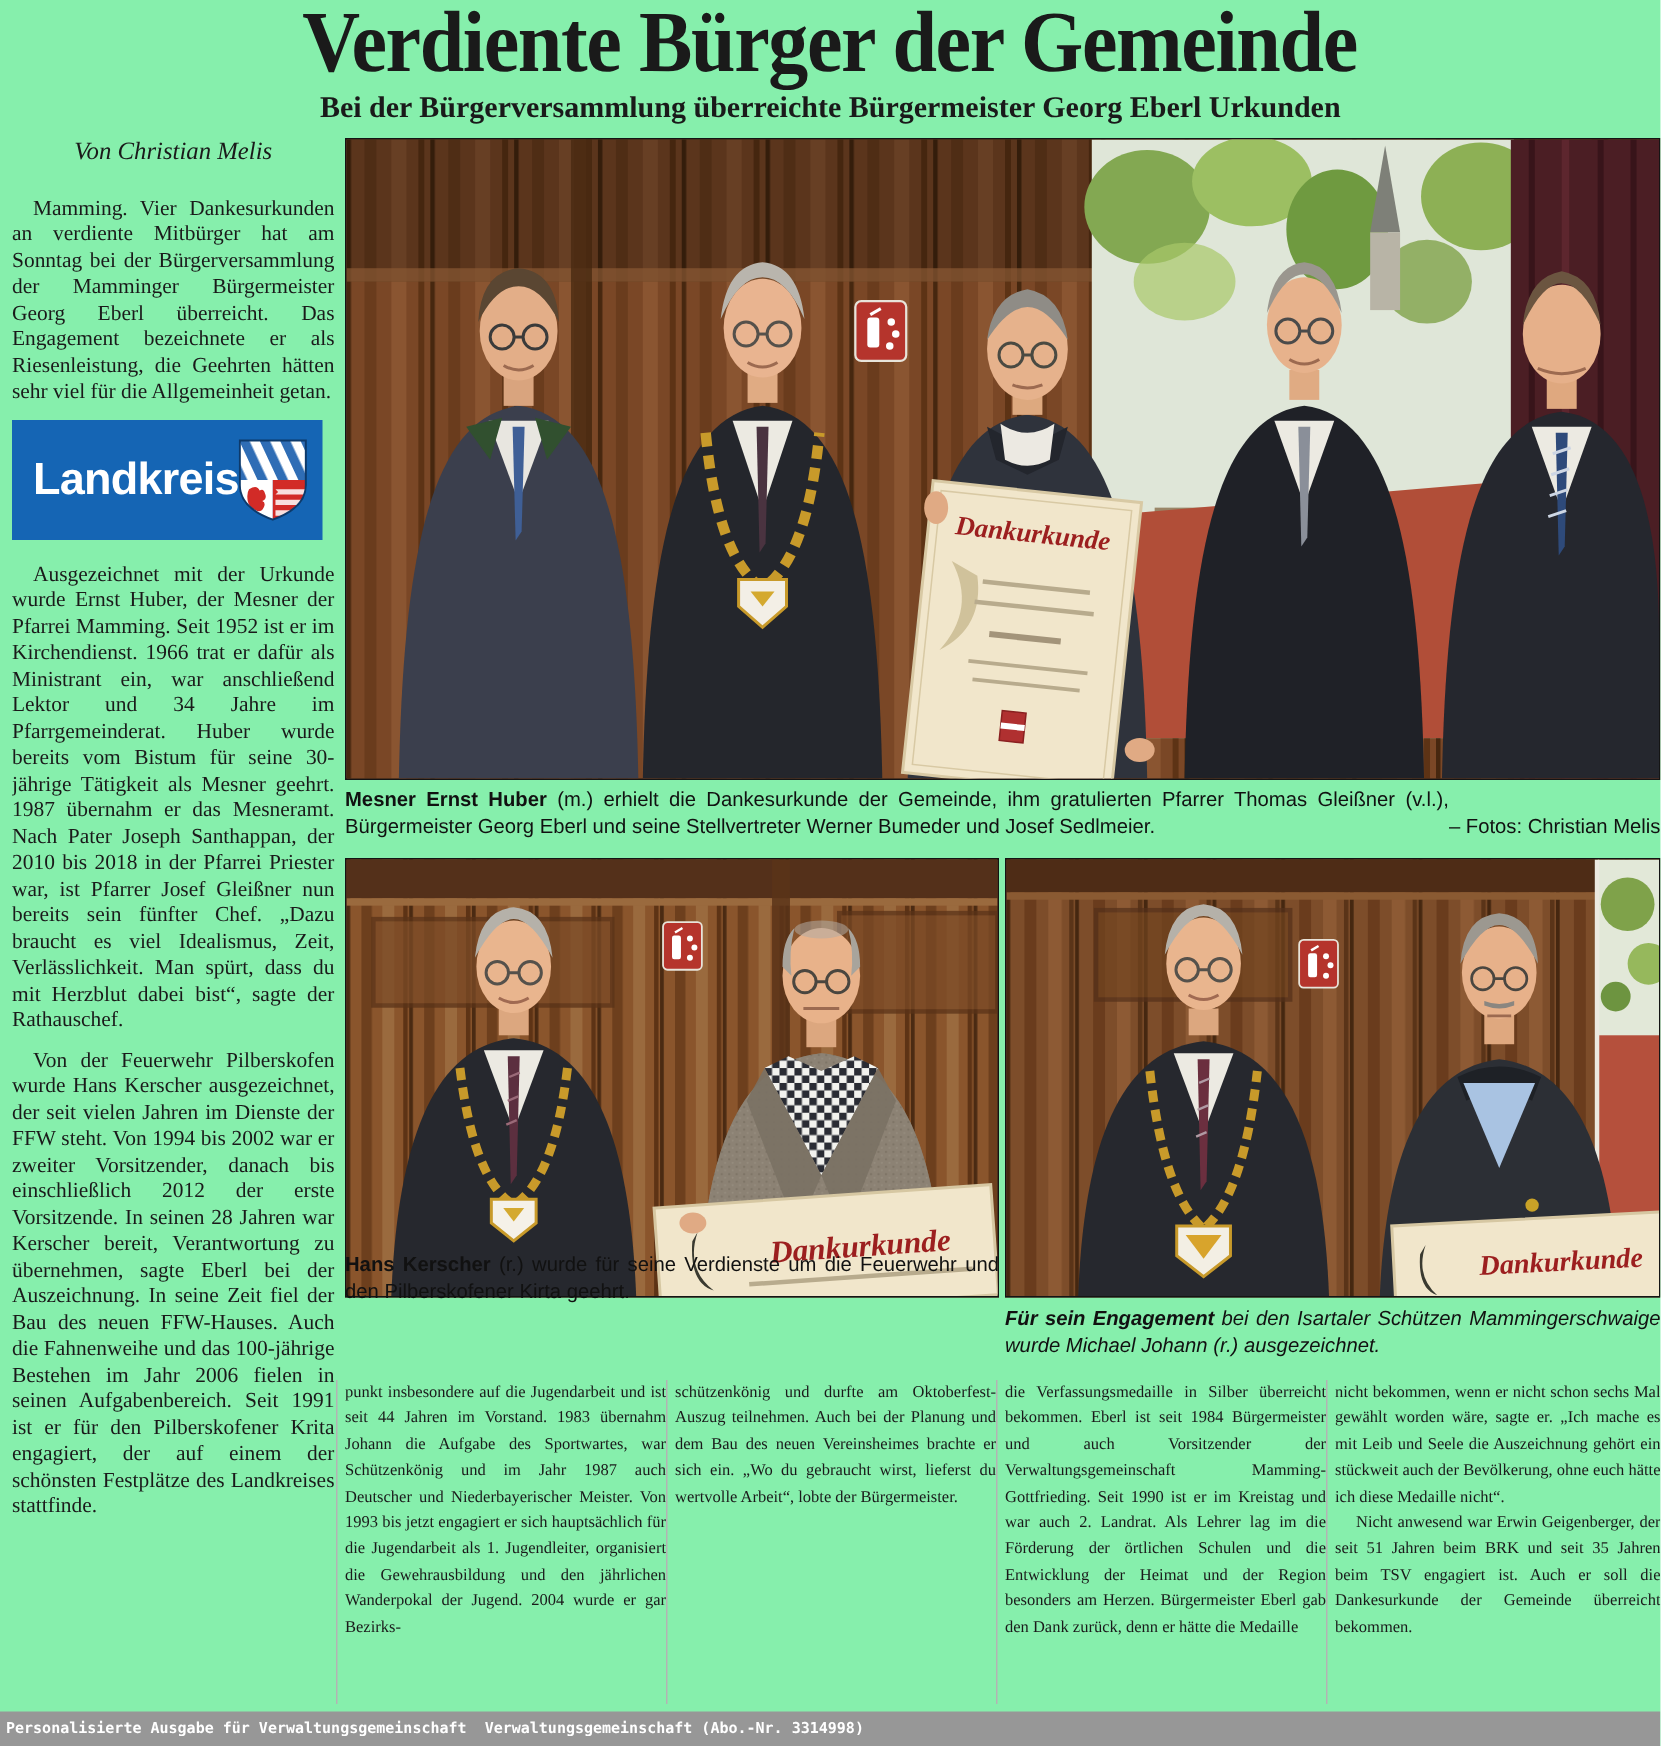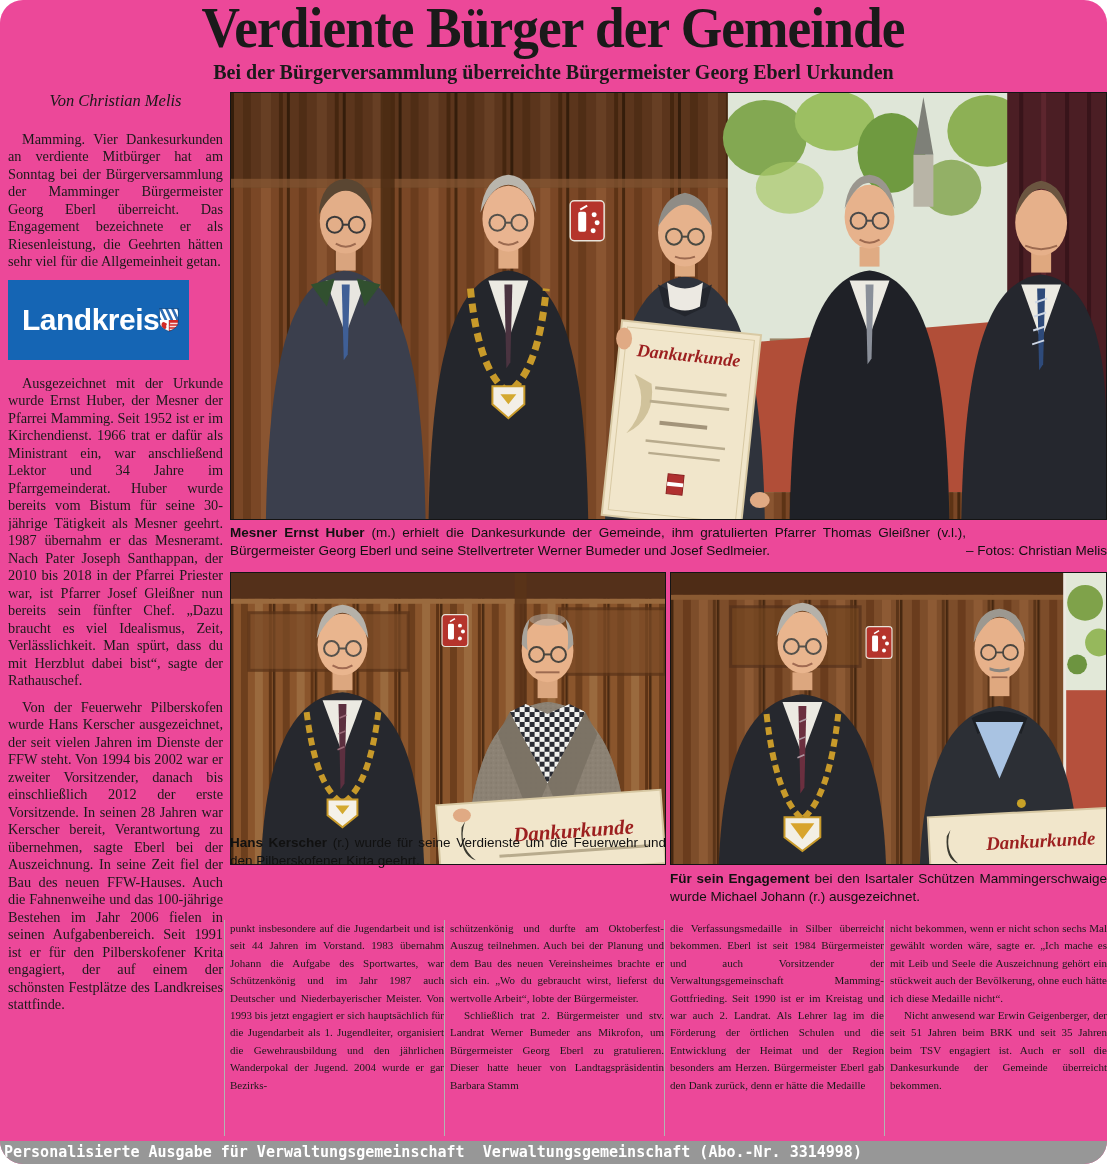--- a/index.html
+++ b/index.html
@@ -1,59 +1,59 @@
 <!DOCTYPE html>
 <html lang="de"><head>
 <meta charset="utf-8">
 <style>
   html,body{margin:0;padding:0;background:#fff;}
-  .page{position:relative;width:1107px;height:1164px;background:#ec4899;overflow:hidden;
-        font-family:"Liberation Serif",serif;color:#1a1a1a;border-radius:23px;}
+  .page{position:relative;width:1107px;height:1164px;background:#86efac;overflow:hidden;
+        font-family:"Liberation Serif",serif;color:#1a1a1a;}
   
   .headline{position:absolute;top:-6px;left:0;width:100%;text-align:center;white-space:nowrap;}
   .headline .hl-inner{display:inline-block;font-size:58px;font-weight:700;letter-spacing:-1px;
         transform:scaleX(.92);transform-origin:center;}
   .subheadline{position:absolute;top:61px;left:0;width:100%;text-align:center;
         font-size:20px;font-weight:700;}
   
   .left-col{position:absolute;left:8px;top:92px;width:215px;height:1046px;overflow:hidden;
         text-align:justify;font-size:14.3px;line-height:17.5px;}
   .byline{font-style:italic;font-size:16.5px;margin:0 0 21px 0;text-align:center;}
   .para{margin:0 0 9px 0;text-indent:14px;}
   .lead-bold{font-weight:400;}
-  .logo{width:181px;height:80px;background:#1565b4;margin:8px 0 15px 0;
+  .logo{width:207px;height:80px;background:#1565b4;margin:8px 0 15px 0;
         display:flex;align-items:center;}
   .logo-text{color:#fff;font-family:"Liberation Sans",sans-serif;font-weight:700;
         font-size:30px;padding-left:14px;letter-spacing:-.5px;}
   .logo-coa{margin-left:auto;margin-right:10px;}
   
   .photo{position:absolute;border:1px solid #141414;background:#6a3e20;}
   .photo svg{display:block;}
   .main-photo{left:230px;top:92px;width:875px;height:426px;}
   .photo-left{left:230px;top:572px;width:434px;height:291px;}
   .photo-right{left:670px;top:572px;width:435px;height:291px;}
   .cert-text{font-family:"Liberation Serif",serif;font-weight:bold;font-style:italic;fill:#9c1f1f;}
   
   .caption{position:absolute;font-family:"Liberation Sans",sans-serif;font-size:13.5px;
         line-height:18px;color:#111;text-align:justify;}
   .cap-main{left:230px;top:524px;width:877px;}
   .cap-left{left:230px;top:834px;width:436px;}
-  .cap-right{left:670px;top:870px;width:437px;}
+  .cap-right{left:670px;top:870px;width:437px;font-style:italic;}
   .credit{float:right;margin-top:18px;}
   
   .bcol{position:absolute;top:920px;width:214px;height:218px;overflow:hidden;
         text-align:justify;font-size:11px;line-height:17.4px;}
   .bcol p{margin:0;}
   .bcol p.indent{text-indent:14px;}
   .bcol-1{left:230px;} .bcol-2{left:450px;} .bcol-3{left:670px;} .bcol-4{left:890px;width:217px;}
   .vrule{position:absolute;top:920px;height:216px;width:1px;background:#b3b3b3;}
   .vr-0{left:224px;} .vr-1{left:444px;} .vr-2{left:664px;} .vr-3{left:884px;}
   
   .footer{position:absolute;left:0;top:1141px;width:1107px;height:23px;background:#979797;
-        color:#fff;font-family:"DejaVu Sans Mono",monospace;font-size:15px;font-weight:700;
+        color:#fff;font-family:"DejaVu Sans Mono",monospace;font-size:10px;font-weight:700;
         line-height:23px;padding-left:4px;box-sizing:border-box;white-space:pre;overflow:hidden;}
 </style>
 </head>
 <body>
 
 <div class="page">
 
   <div class="headline">
     <span class="hl-inner">Verdiente Bürger der Gemeinde</span>
   </div>
@@ -414,21 +414,20 @@
   <div class="vrule vr-0"></div>
   <div class="vrule vr-1"></div>
   <div class="vrule vr-2"></div>
   <div class="vrule vr-3"></div>
 
   <div class="bcol bcol-1">
     <p>punkt insbesondere auf die Jugendarbeit und ist seit 44 Jahren im Vorstand. 1983 übernahm Johann die Aufgabe des Sportwartes, war Schützenkönig und im Jahr 1987 auch Deutscher und Niederbayerischer Meister. Von 1993 bis jetzt engagiert er sich hauptsächlich für die Jugendarbeit als 1. Jugendleiter, organisiert die Gewehrausbildung und den jährlichen Wanderpokal der Jugend. 2004 wurde er gar Bezirks-</p>
   </div>
   <div class="bcol bcol-2">
     <p>schützenkönig und durfte am Oktoberfest-Auszug teilnehmen. Auch bei der Planung und dem Bau des neuen Vereinsheimes brachte er sich ein. „Wo du gebraucht wirst, lieferst du wertvolle Arbeit“, lobte der Bürgermeister.</p>
-    <p class="indent">Schließlich trat 2. Bürgermeister und stv. Landrat Werner Bumeder ans Mikrofon, um Bürgermeister Georg Eberl zu gratulieren. Dieser hatte heuer von Landtagspräsidentin Barbara Stamm</p>
   </div>
   <div class="bcol bcol-3">
     <p>die Verfassungsmedaille in Silber überreicht bekommen. Eberl ist seit 1984 Bürgermeister und auch Vorsitzender der Verwaltungsgemeinschaft Mamming-Gottfrieding. Seit 1990 ist er im Kreistag und war auch 2. Landrat. Als Lehrer lag im die Förderung der örtlichen Schulen und die Entwicklung der Heimat und der Region besonders am Herzen. Bürgermeister Eberl gab den Dank zurück, denn er hätte die Medaille</p>
   </div>
   <div class="bcol bcol-4">
     <p>nicht bekommen, wenn er nicht schon sechs Mal gewählt worden wäre, sagte er. „Ich mache es mit Leib und Seele die Auszeichnung gehört ein stückweit auch der Bevölkerung, ohne euch hätte ich diese Medaille nicht“.</p>
     <p class="indent">Nicht anwesend war Erwin Geigenberger, der seit 51 Jahren beim BRK und seit 35 Jahren beim TSV engagiert ist. Auch er soll die Dankesurkunde der Gemeinde überreicht bekommen.</p>
   </div>
 
   <div class="footer">Personalisierte Ausgabe für Verwaltungsgemeinschaft  Verwaltungsgemeinschaft (Abo.-Nr. 3314998)</div>

